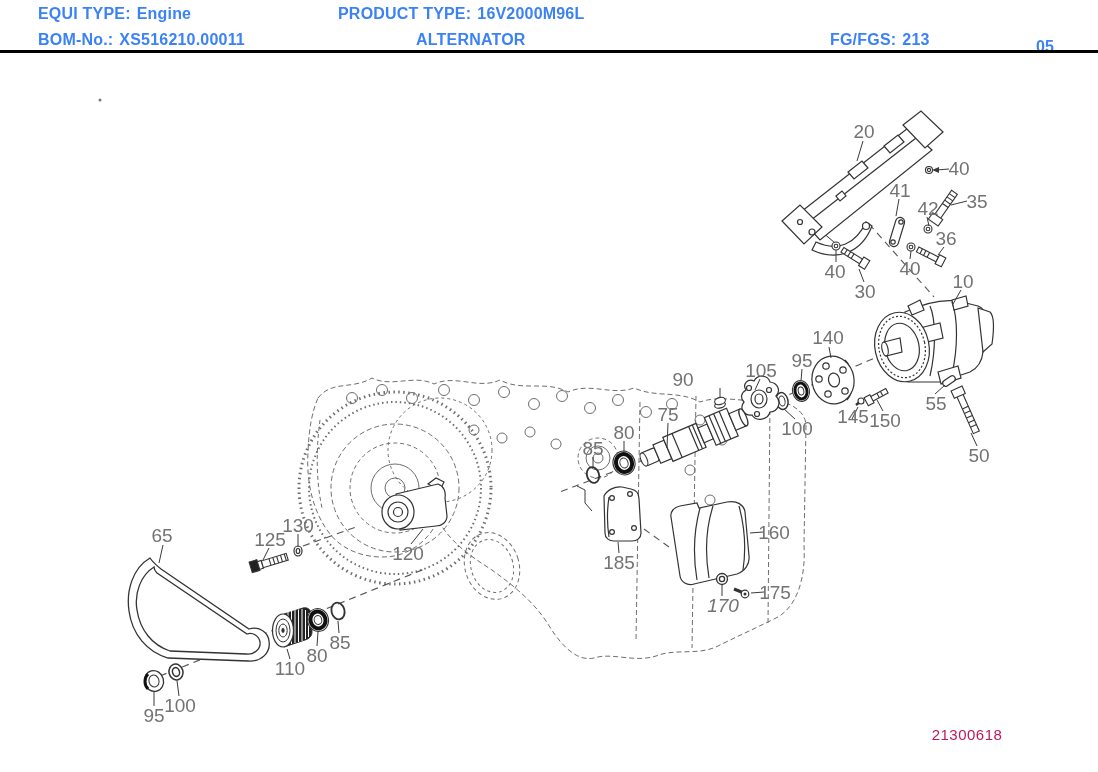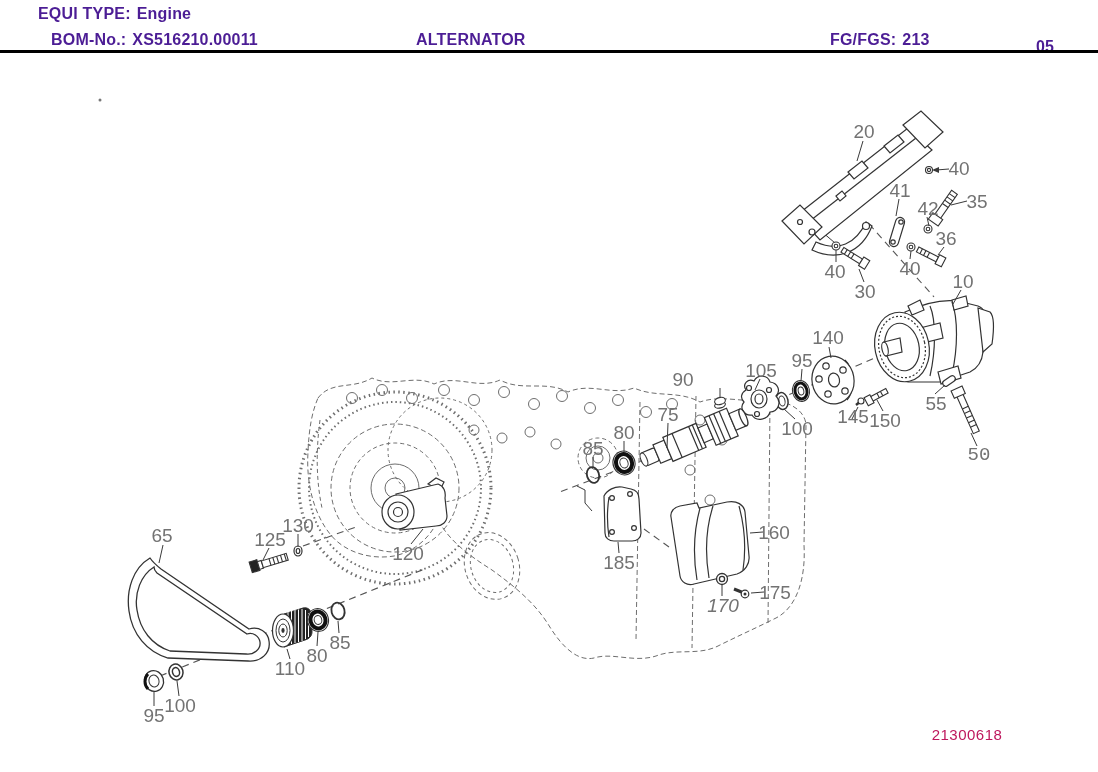--- a/index.html
+++ b/index.html
@@ -1,38 +1,41 @@
 <!DOCTYPE html>
 <html><head>
 <meta charset="utf-8">
 <style>
   html,body{margin:0;padding:0;background:#e8e8e8;}
   .page{position:relative;width:1098px;height:772px;background:#ffffff;overflow:hidden;
         font-family:"Liberation Sans",sans-serif;}
-  .hdr{position:absolute;font-size:16px;font-weight:bold;color:#4c1d95;white-space:nowrap;letter-spacing:.2px;}
+  .hdr{position:absolute;font-size:16px;font-weight:bold;color:#3b82f6;white-space:nowrap;letter-spacing:.2px;}
   .hdr .val{margin-left:6px;}
   .rule{position:absolute;left:0;top:50px;width:1098px;height:3px;background:#000;}
   .co{position:absolute;transform:translate(-50%,-50%);font-size:19px;color:#737373;
       white-space:nowrap;line-height:1;}
   .dwgno{position:absolute;transform:translate(-50%,-50%);font-size:15px;color:#be185d;letter-spacing:.5px;}
   svg{position:absolute;left:0;top:0;}
   .eng{stroke:#6e6e6e;fill:none;}
   .part{stroke:#333;fill:#fff;}
   .lead{stroke:#3a3a3a;stroke-width:1;fill:none;}
   .dash{stroke:#555;stroke-width:1.1;fill:none;stroke-dasharray:7 5;}
 </style>
 </head>
 <body>
 
 <div class="page">
 
   <div class="hdr" style="left:38px;top:5px;">
     <span>EQUI TYPE:</span><span class="val">Engine</span>
   </div>
-  <div class="hdr" style="left:38px;top:31px;margin-left:13px;">
+  <div class="hdr" style="left:338px;top:5px;">
+    <span>PRODUCT TYPE:</span><span class="val">16V2000M96L</span>
+  </div>
+  <div class="hdr" style="left:38px;top:31px;">
     <span>BOM-No.:</span><span class="val">XS516210.00011</span>
   </div>
   <div class="hdr" style="left:416px;top:31px;">ALTERNATOR</div>
   <div class="hdr" style="left:830px;top:31px;">
     <span>FG/FGS:</span><span class="val">213</span>
   </div>
   <div class="hdr" style="left:1036px;top:38px;">05</div>
   <div class="rule"></div>
 
   <svg width="1098" height="772" viewBox="0 0 1098 772">
@@ -353,21 +356,21 @@
   <div class="co" style="left:802px;top:360px;">95</div>
   <div class="co" style="left:761px;top:370px;">105</div>
   <div class="co" style="left:683px;top:379px;">90</div>
   <div class="co" style="left:668px;top:414px;">75</div>
   <div class="co" style="left:624px;top:432px;">80</div>
   <div class="co" style="left:593px;top:448px;">85</div>
   <div class="co" style="left:797px;top:428px;">100</div>
   <div class="co" style="left:853px;top:416px;">145</div>
   <div class="co" style="left:885px;top:420px;">150</div>
   <div class="co" style="left:936px;top:403px;">55</div>
-  <div class="co" style="left:979px;top:455px;font-family:Liberation Mono, monospace;">50</div>
+  <div class="co" style="left:979px;top:455px;">50</div>
   <div class="co" style="left:162px;top:535px;">65</div>
   <div class="co" style="left:270px;top:539px;">125</div>
   <div class="co" style="left:298px;top:525px;">130</div>
   <div class="co" style="left:408px;top:553px;">120</div>
   <div class="co" style="left:340px;top:642px;">85</div>
   <div class="co" style="left:317px;top:655px;">80</div>
   <div class="co" style="left:290px;top:668px;">110</div>
   <div class="co" style="left:154px;top:715px;">95</div>
   <div class="co" style="left:180px;top:705px;">100</div>
   <div class="co" style="left:619px;top:562px;">185</div>

